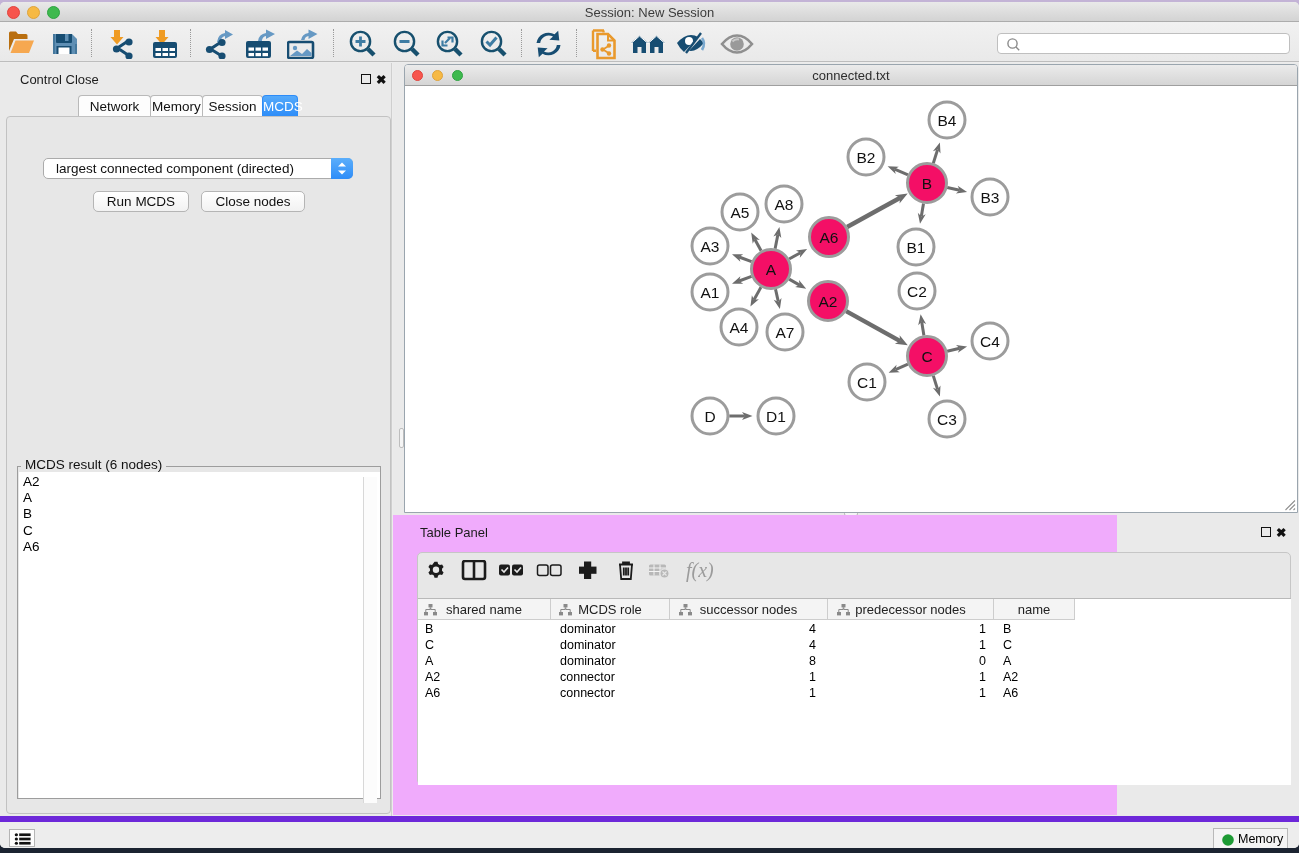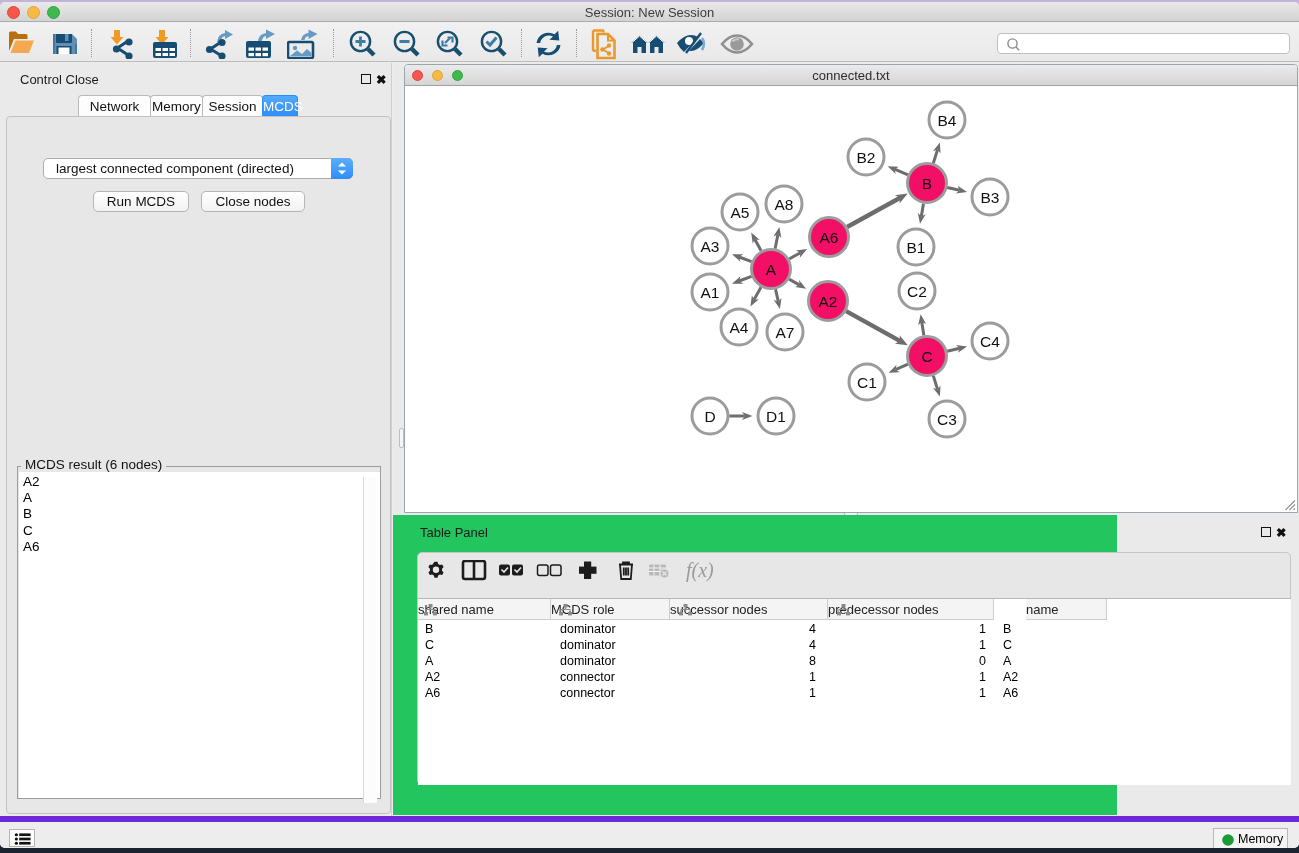--- a/index.html
+++ b/index.html
@@ -36,25 +36,25 @@
 #mscroll{position:absolute;right:3px;top:5px;width:14px;height:326px;background:#fcfcfc;border-left:1px solid #d8d8d8}
 
 #desktop{position:absolute;left:393px;top:61px;width:906px;height:753px;background:#eaeaea}
 #netwin{position:absolute;left:404px;top:62px;width:894px;height:449px;background:#fff;border:1px solid #9aa5ae;border-radius:4px 4px 0 0}
 #nettitle{position:absolute;left:0;top:0;width:100%;height:21px;background:linear-gradient(#ebebeb,#d5d5d5);border-bottom:1px solid #9f9f9f;border-radius:3px 3px 0 0}
 #nettitle .t1{left:7px;top:5px;width:11px;height:11px;background:#f7564e;border:0.5px solid #e0443e}
 #nettitle .t2{left:27px;top:5px;width:11px;height:11px;background:#f6b944;border:0.5px solid #dfa33b}
 #nettitle .t3{left:47px;top:5px;width:11px;height:11px;background:#3eb94e;border:0.5px solid #2fa342}
 #nettitletext{position:absolute;top:3px;width:100%;text-align:center;font-size:13px;color:#2e2e2e}
 
-#tpanel{position:absolute;left:393px;top:513px;width:724px;height:300px;background:#22c55e}
+#tpanel{position:absolute;left:393px;top:513px;width:724px;height:300px;background:#f0abfc}
 #tpanel .ptitle{position:absolute;left:27px;top:10px;font-size:13px;color:#1c1c1c}
 #tinner{position:absolute;left:24px;top:37px;width:874px;height:233px;background:#e7e7e7;border:1px solid #c6c6c6;border-radius:5px}
 #ttable{position:absolute;left:0px;top:45px;width:873px;height:187px;background:#fff;border-top:1px solid #b9b9b9}
-.th{position:absolute;top:0;height:21px;background:#f4f4f4;border-right:1px solid #cdcdcd;border-bottom:1px solid #cdcdcd;font-size:13px;color:#222;text-align:left;line-height:21px}
+.th{position:absolute;top:0;height:21px;background:#f4f4f4;border-right:1px solid #cdcdcd;border-bottom:1px solid #cdcdcd;font-size:13px;color:#222;text-align:center;line-height:21px}
 .td{position:absolute;font-size:12.5px;color:#000;height:16px;line-height:16px}
 
 #btabs{position:absolute;left:672px;top:789px;height:21px;display:flex;border:1px solid #bdbdbd;border-radius:5px;background:#fff;overflow:hidden}
 #btabs .bt{height:21px;font-size:13px;line-height:20px;padding:0 13px;color:#111;border-right:1px solid #c6c6c6}
 #btabs .bt.sel{background:linear-gradient(#55aafb,#2d8cf8);color:#fff}
 
 #statusbar{position:absolute;left:0;top:814px;width:1299px;height:33px;background:#ededed;border-top:6px solid #6d28d9}
 #memory{position:absolute;left:1213px;top:6px;width:75px;height:21px;background:#f4f4f4;border:1px solid #b9b9b9;font-size:12.5px;color:#000;line-height:20px}
 #listbtn{position:absolute;left:9px;top:7px;width:26px;height:18px;background:#fdfdfd;border:1px solid #b5b5b5}
 </style></head>
@@ -398,21 +398,21 @@
                 </g>
               </svg>successor nodes</div>
 <div class="th" style="left:410px;width:166px"><svg width="13" height="12" style="position:absolute;left:9px;top:5px" viewBox="0 0 13 12">
                 <g fill="#8a8a8a">
                   <rect x="4.5" y="0" width="4" height="3.4"></rect>
                   <rect x="0" y="8" width="4" height="3.4"></rect>
                   <rect x="9" y="8" width="4" height="3.4"></rect>
                   <path d="M6.2 3.4 L6.2 5.5 L1.8 5.5 L1.8 8 M6.8 3.4 L6.8 5.5 L11.2 5.5 L11.2 8" stroke="#8a8a8a" fill="none"></path>
                 </g>
               </svg>predecessor nodes</div>
-<div class="th" style="left:608px;width:81px">name</div>
+<div class="th" style="left:576px;width:81px">name</div>
 
      <div class="td" style="left:7px;top:22px">B</div>
 <div class="td" style="left:142px;top:22px">dominator</div>
 <div class="td" style="left:330px;top:22px;width:68px;text-align:right">4</div>
 <div class="td" style="left:500px;top:22px;width:68px;text-align:right">1</div>
 <div class="td" style="left:585px;top:22px">B</div>
 <div class="td" style="left:7px;top:38px">C</div>
 <div class="td" style="left:142px;top:38px">dominator</div>
 <div class="td" style="left:330px;top:38px;width:68px;text-align:right">4</div>
 <div class="td" style="left:500px;top:38px;width:68px;text-align:right">1</div>

